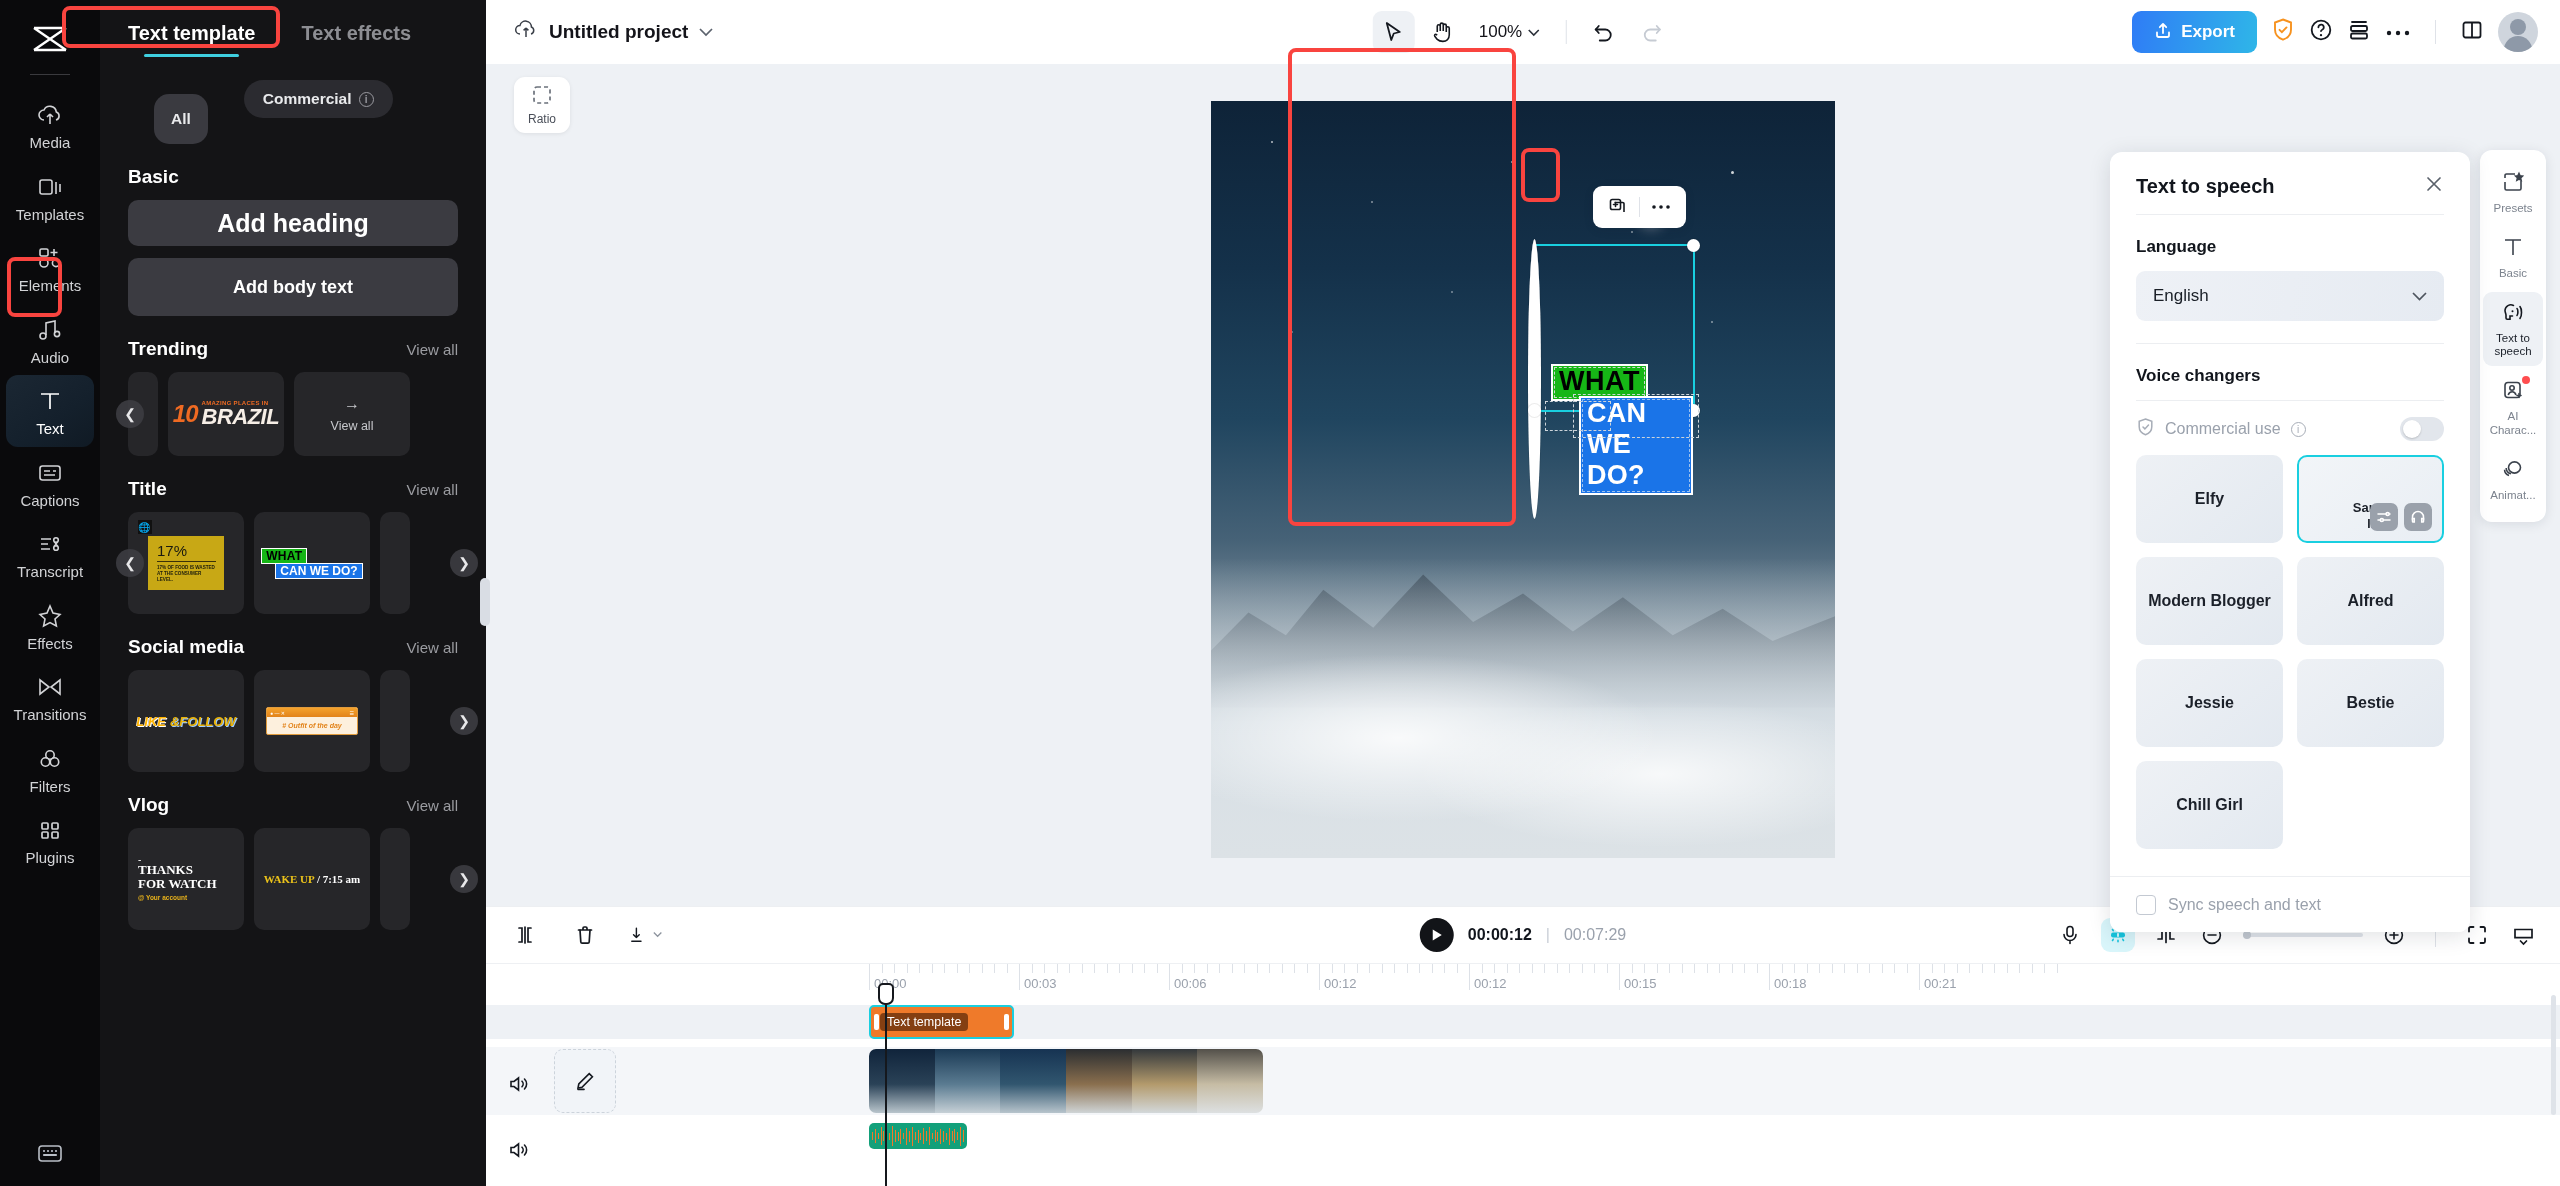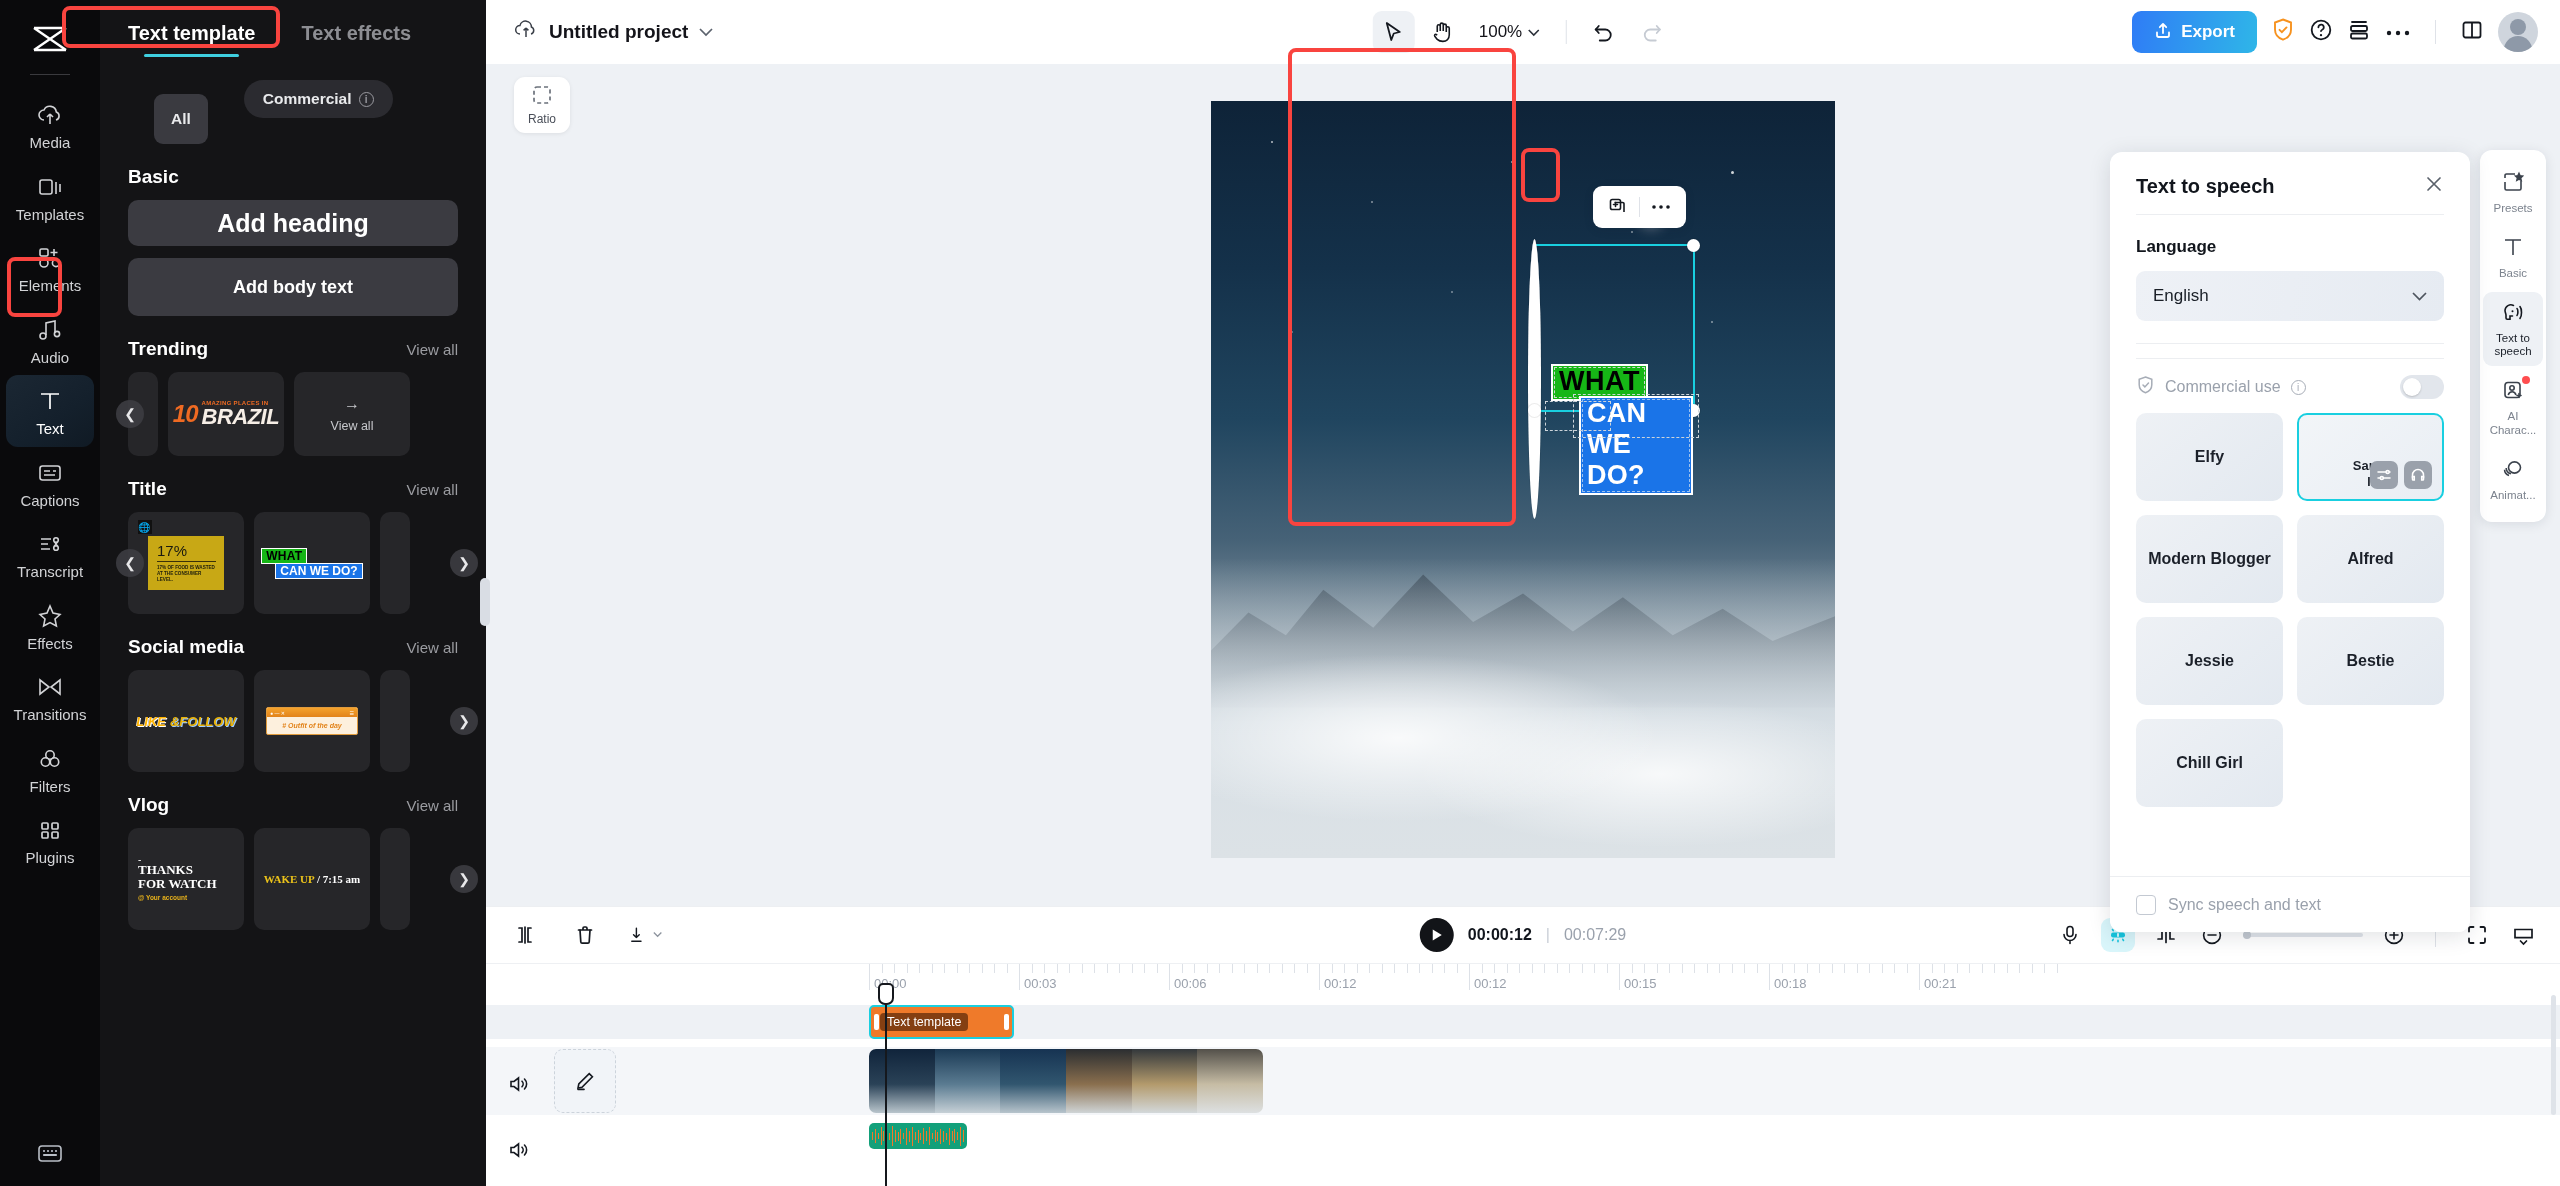--- a/index.html
+++ b/index.html
@@ -41,21 +41,21 @@
   .ptab.active::after {
     content:''; position:absolute; left: 16px; right: 16px; bottom: 0;
     height: 3px; border-radius:2px; background: #3fd0e0;
   }
   .chips { display:flex; gap: 10px; padding: 14px 28px 0 28px; }
   .chip {
     height: 38px; padding: 0 19px; border-radius: 19px; background: #2b2b30;
     color: #e9eaec; font-size: 15.5px; font-weight: bold;
     display:flex; align-items:center; gap:7px; cursor:pointer;
   }
-  .chip.sel { background: #3a3a40; }
+  .chip.sel { background: #3a3a40; border-radius: 15px; }
   .chip .info { width:15px;height:15px;border:1.4px solid #9a9aa0;border-radius:50%;
     font-size:10px;display:flex;align-items:center;justify-content:center;color:#9a9aa0; }
   .sec-title { color:#ffffff; font-size: 19px; font-weight:bold; padding: 22px 28px 0 28px; }
   .sec-head { display:flex; align-items:baseline; justify-content:space-between; padding: 22px 28px 0 28px; }
   .sec-head .t { color:#ffffff; font-size:19px; font-weight:bold; }
   .viewall { color:#9b9ca1; font-size:15px; cursor:pointer; }
   .btn-big {
     margin: 12px 28px 0 28px; height: 46px; border-radius: 10px; background: #3b3b41;
     display:flex; align-items:center; justify-content:center; color:#fff; cursor:pointer;
   }
@@ -723,20 +723,21 @@
           <span class="v">English</span>
           <span>
             <svg width="15" height="9" viewBox="0 0 15 9" fill="none" stroke="#4d545e" stroke-width="1.7">
                 <path d="M1 1l6.5 6.5L14 1"></path>
               </svg>
           </span>
         </div>
 
         <div style="height:22px"></div>
         <div class="hrline"></div>
+        <div class="tts-lb">Voice changers</div>
         <div style="height:14px"></div>
         <div class="hrline"></div>
 
         <div class="commercial">
           <span>
             <svg width="19" height="20" viewBox="0 0 19 20" fill="none" stroke="#a7adb7" stroke-width="1.5">
               <path d="M9.5 2l6.3 2.3v5.4c0 4-2.7 6.8-6.3 8-3.6-1.2-6.3-4-6.3-8V4.3z"></path>
                 <path d="M7 10l1.9 1.9L12.5 8" stroke-linecap="round"></path>
             </svg>
           </span>

